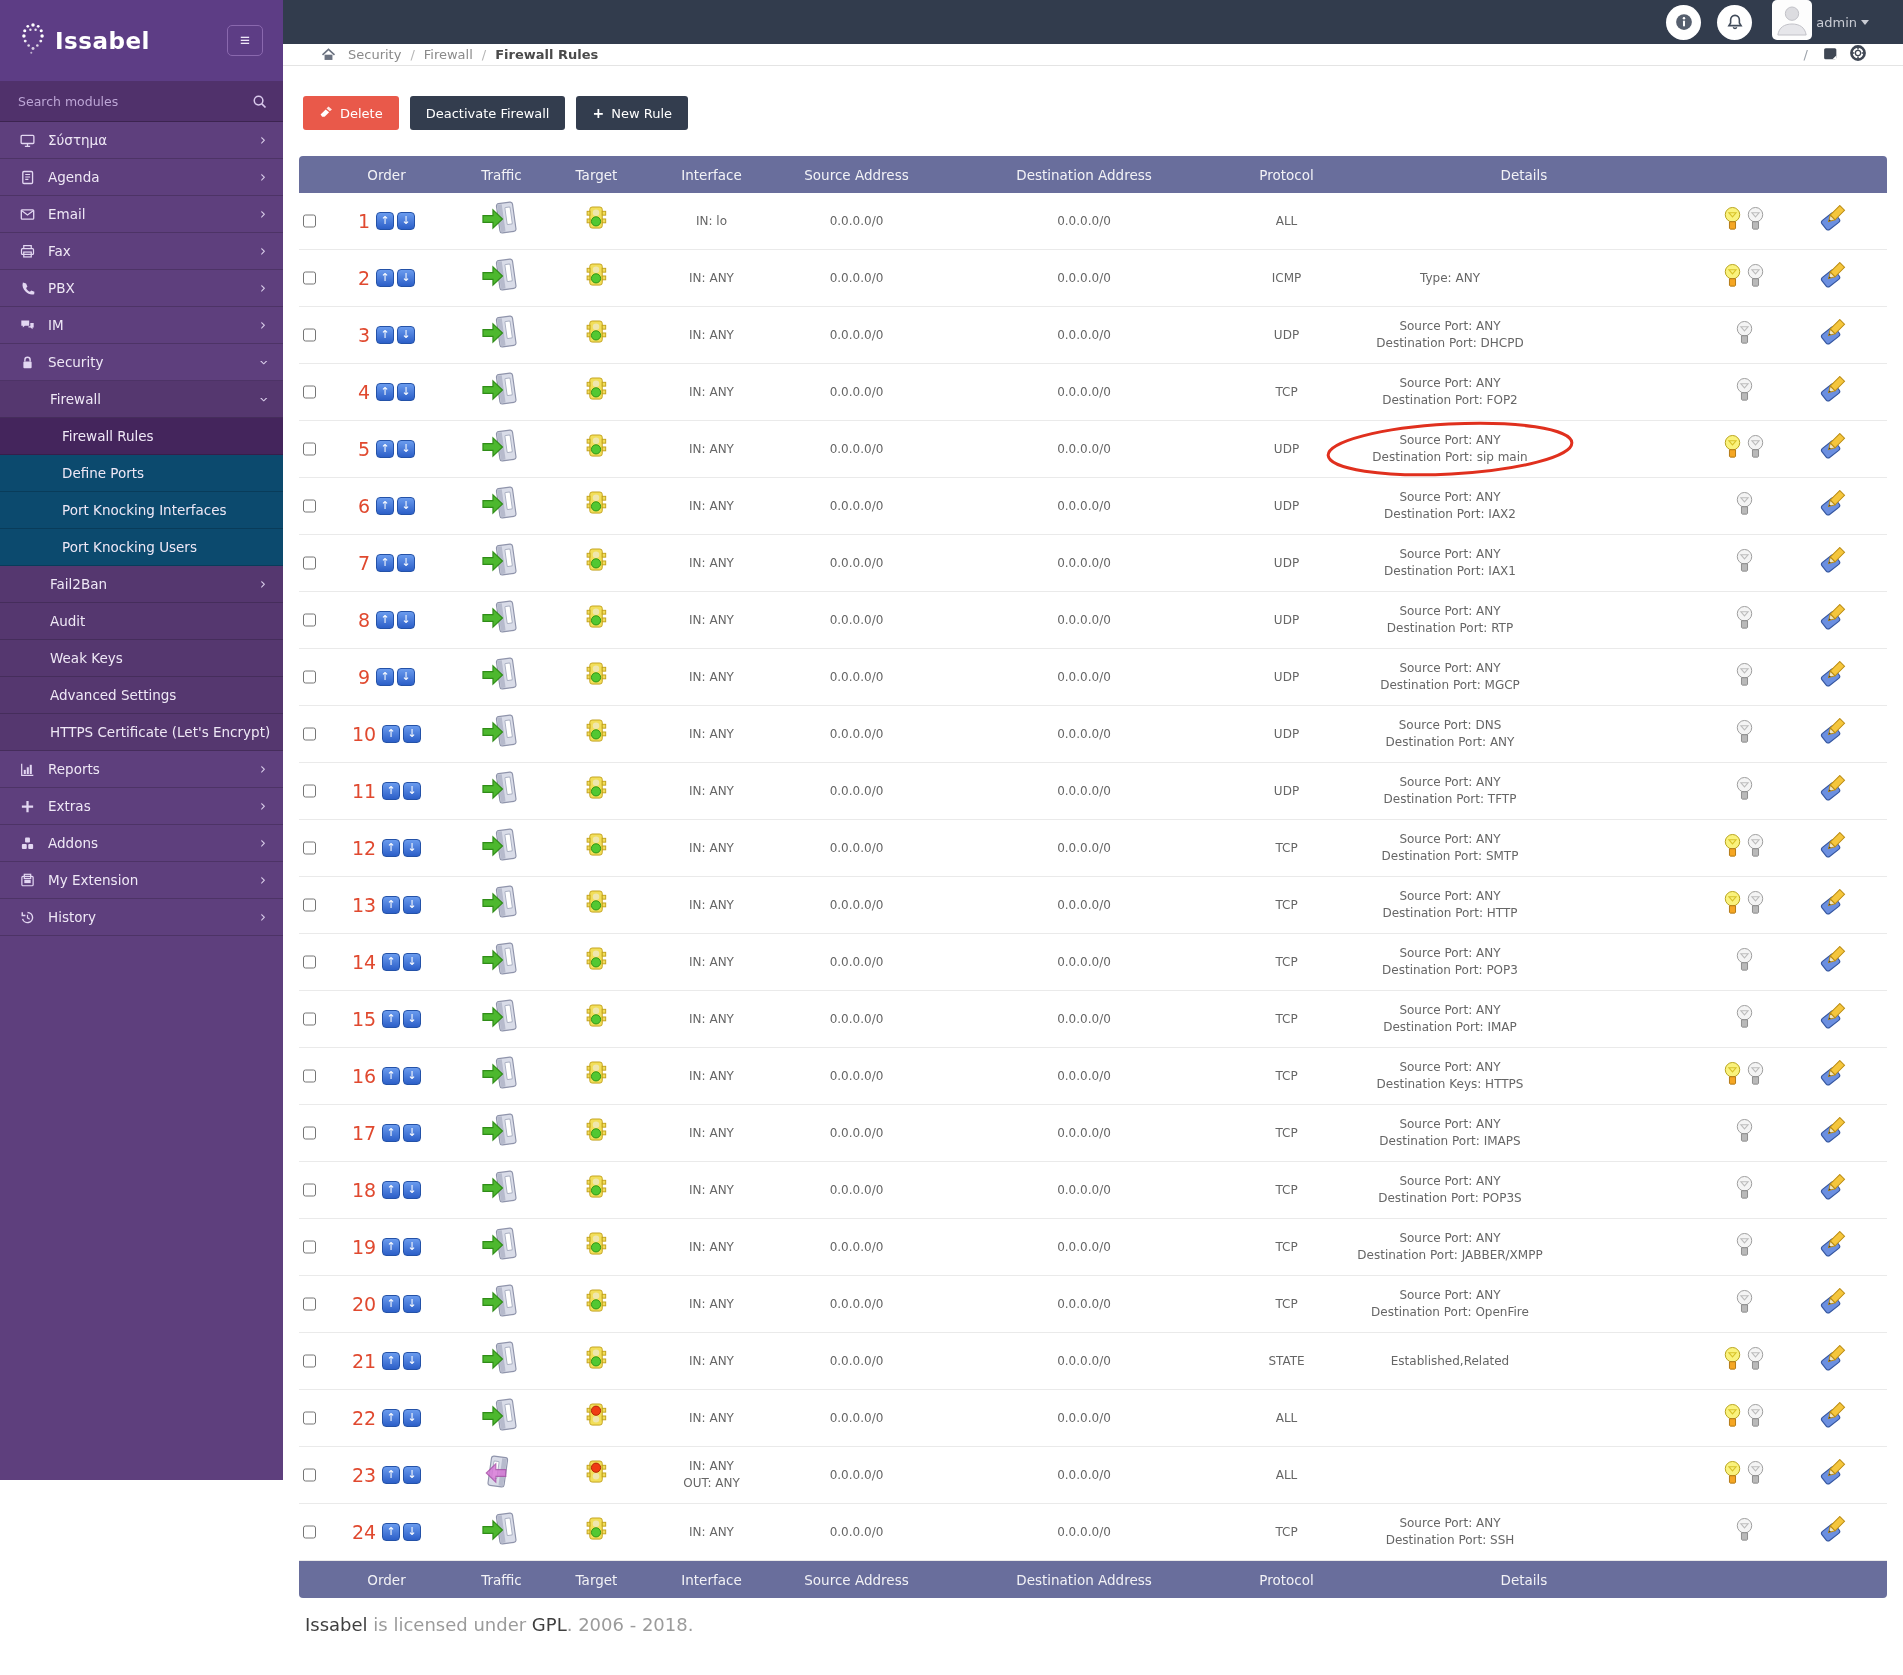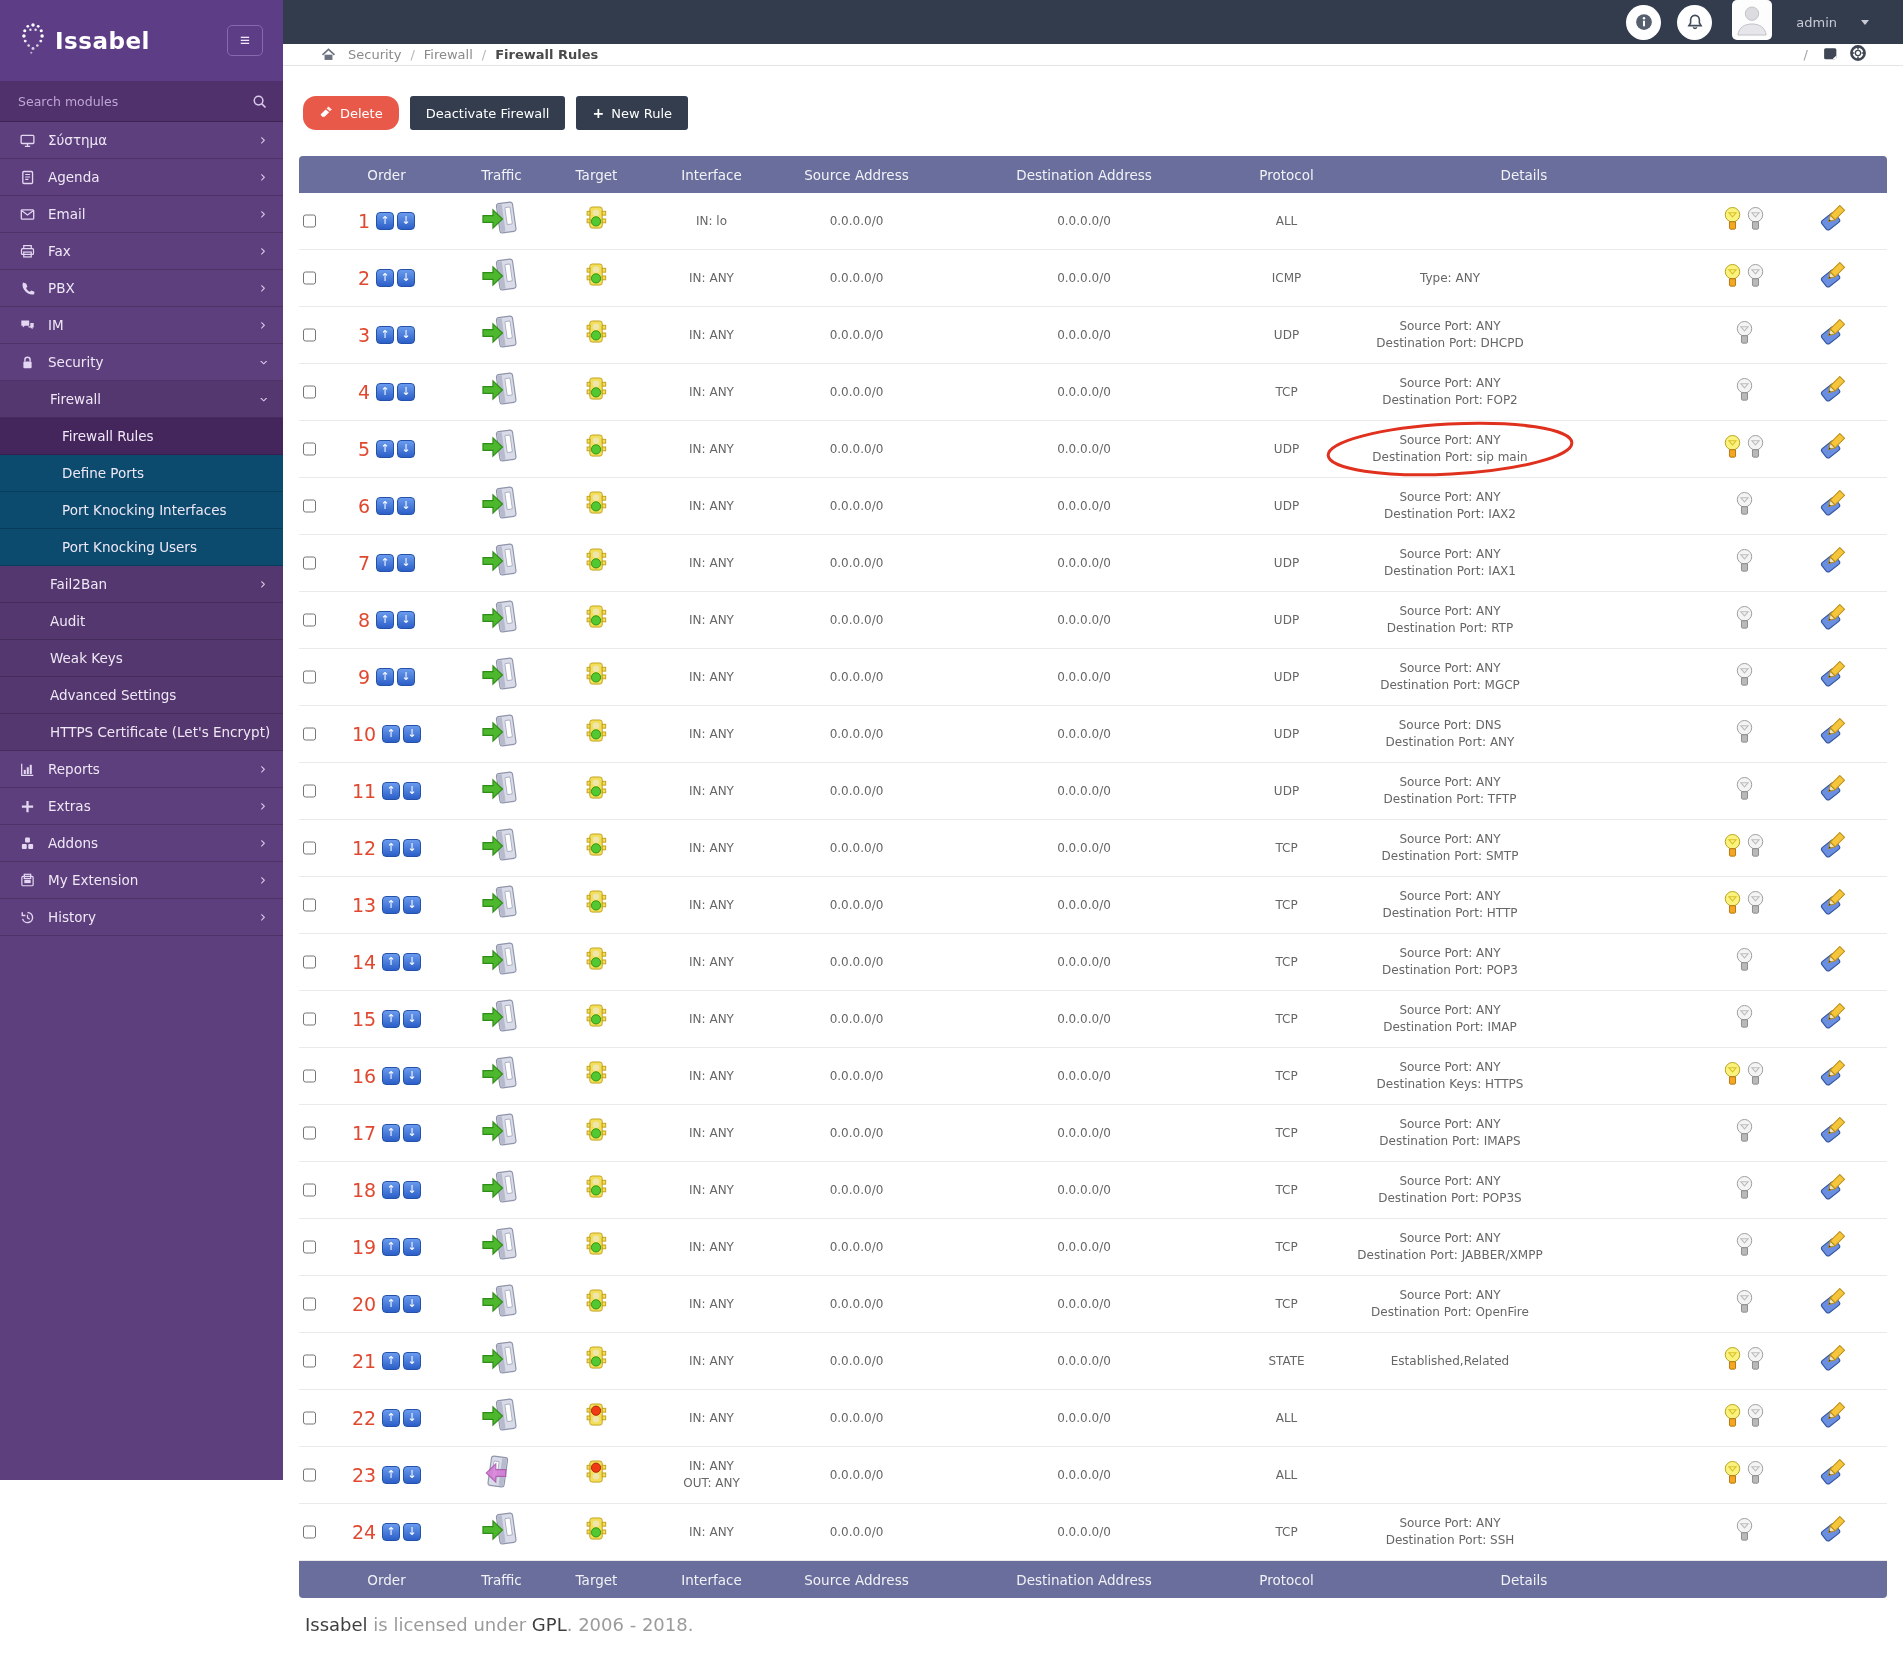--- a/index.html
+++ b/index.html
@@ -29,38 +29,38 @@
   .sb-chev{position:absolute;right:17px;font-size:15px;color:#d9cdea;line-height:1;}
   .sb-chev.down{transform:rotate(90deg);}
   .sb-fill{flex:1;background:#5e3f7d;}
 
   
   .main{flex:1;display:flex;flex-direction:column;background:#fff;min-width:0;}
   .topbar{height:81px;background:#323c4d;display:flex;align-items:center;justify-content:flex-end;
     padding-right:34px;gap:16px;box-sizing:border-box;}
   .circle-btn{width:35px;height:35px;border-radius:50%;background:#fff;display:flex;align-items:center;
     justify-content:center;cursor:pointer;border:none;}
-  .user-box{display:flex;align-items:center;gap:24px;margin-left:4px;cursor:pointer;}
+  .user-box{display:flex;align-items:center;gap:4px;margin-left:4px;cursor:pointer;}
   .user-name{color:#c9ccd4;font-size:13px;}
   .caret{width:0;height:0;border-left:4px solid transparent;border-right:4px solid transparent;border-top:5px solid #c9ccd4;}
 
   .breadcrumb-bar{height:56px;background:#fff;border-bottom:1px solid #e4e4e4;display:flex;align-items:center;
     padding:0 36px 0 38px;box-sizing:border-box;font-size:13px;color:#8a8a8a;}
   .bc-home{display:flex;margin-right:12px;color:#6b7280;}
   .bc-link{color:#8a8a8a;cursor:pointer;}
   .bc-sep{margin:0 9px;color:#b5b5b5;}
   .bc-current{color:#4a4a4a;font-weight:bold;}
   .bc-right{margin-left:auto;display:flex;align-items:center;gap:10px;color:#3f4754;}
   .bc-right .slash{color:#9aa0a8;margin-right:4px;}
 
   .content{padding:0 16px;flex:1;}
   .toolbar{margin:30px 0 0 4px;display:flex;gap:11px;}
   .btn{height:34px;border:none;border-radius:3px;color:#fff;font-size:13px;padding:0 16px;display:flex;
     align-items:center;gap:7px;cursor:pointer;font-family:"DejaVu Sans","Liberation Sans",sans-serif;}
-  .btn-delete{background:#e9594a;border-radius:13px;}
+  .btn-delete{background:#e9594a;}
   .btn-dark{background:#333d4e;}
   .btn .plus-glyph{font-size:14px;font-weight:bold;}
 
   
   .ftable{margin-top:26px;width:1588px;}
   :root{--cols:20px 135px 95px 95px 135px 155px 300px 105px 1fr 70px 108px;}
   .thead{display:grid;grid-template-columns:var(--cols);background:#696e9c;color:#f2f2f6;height:37px;
     align-items:center;font-size:13.5px;}
   .thead.top{border-radius:4px 4px 0 0;}
   .thead.bottom{border-radius:0 0 4px 4px;}

